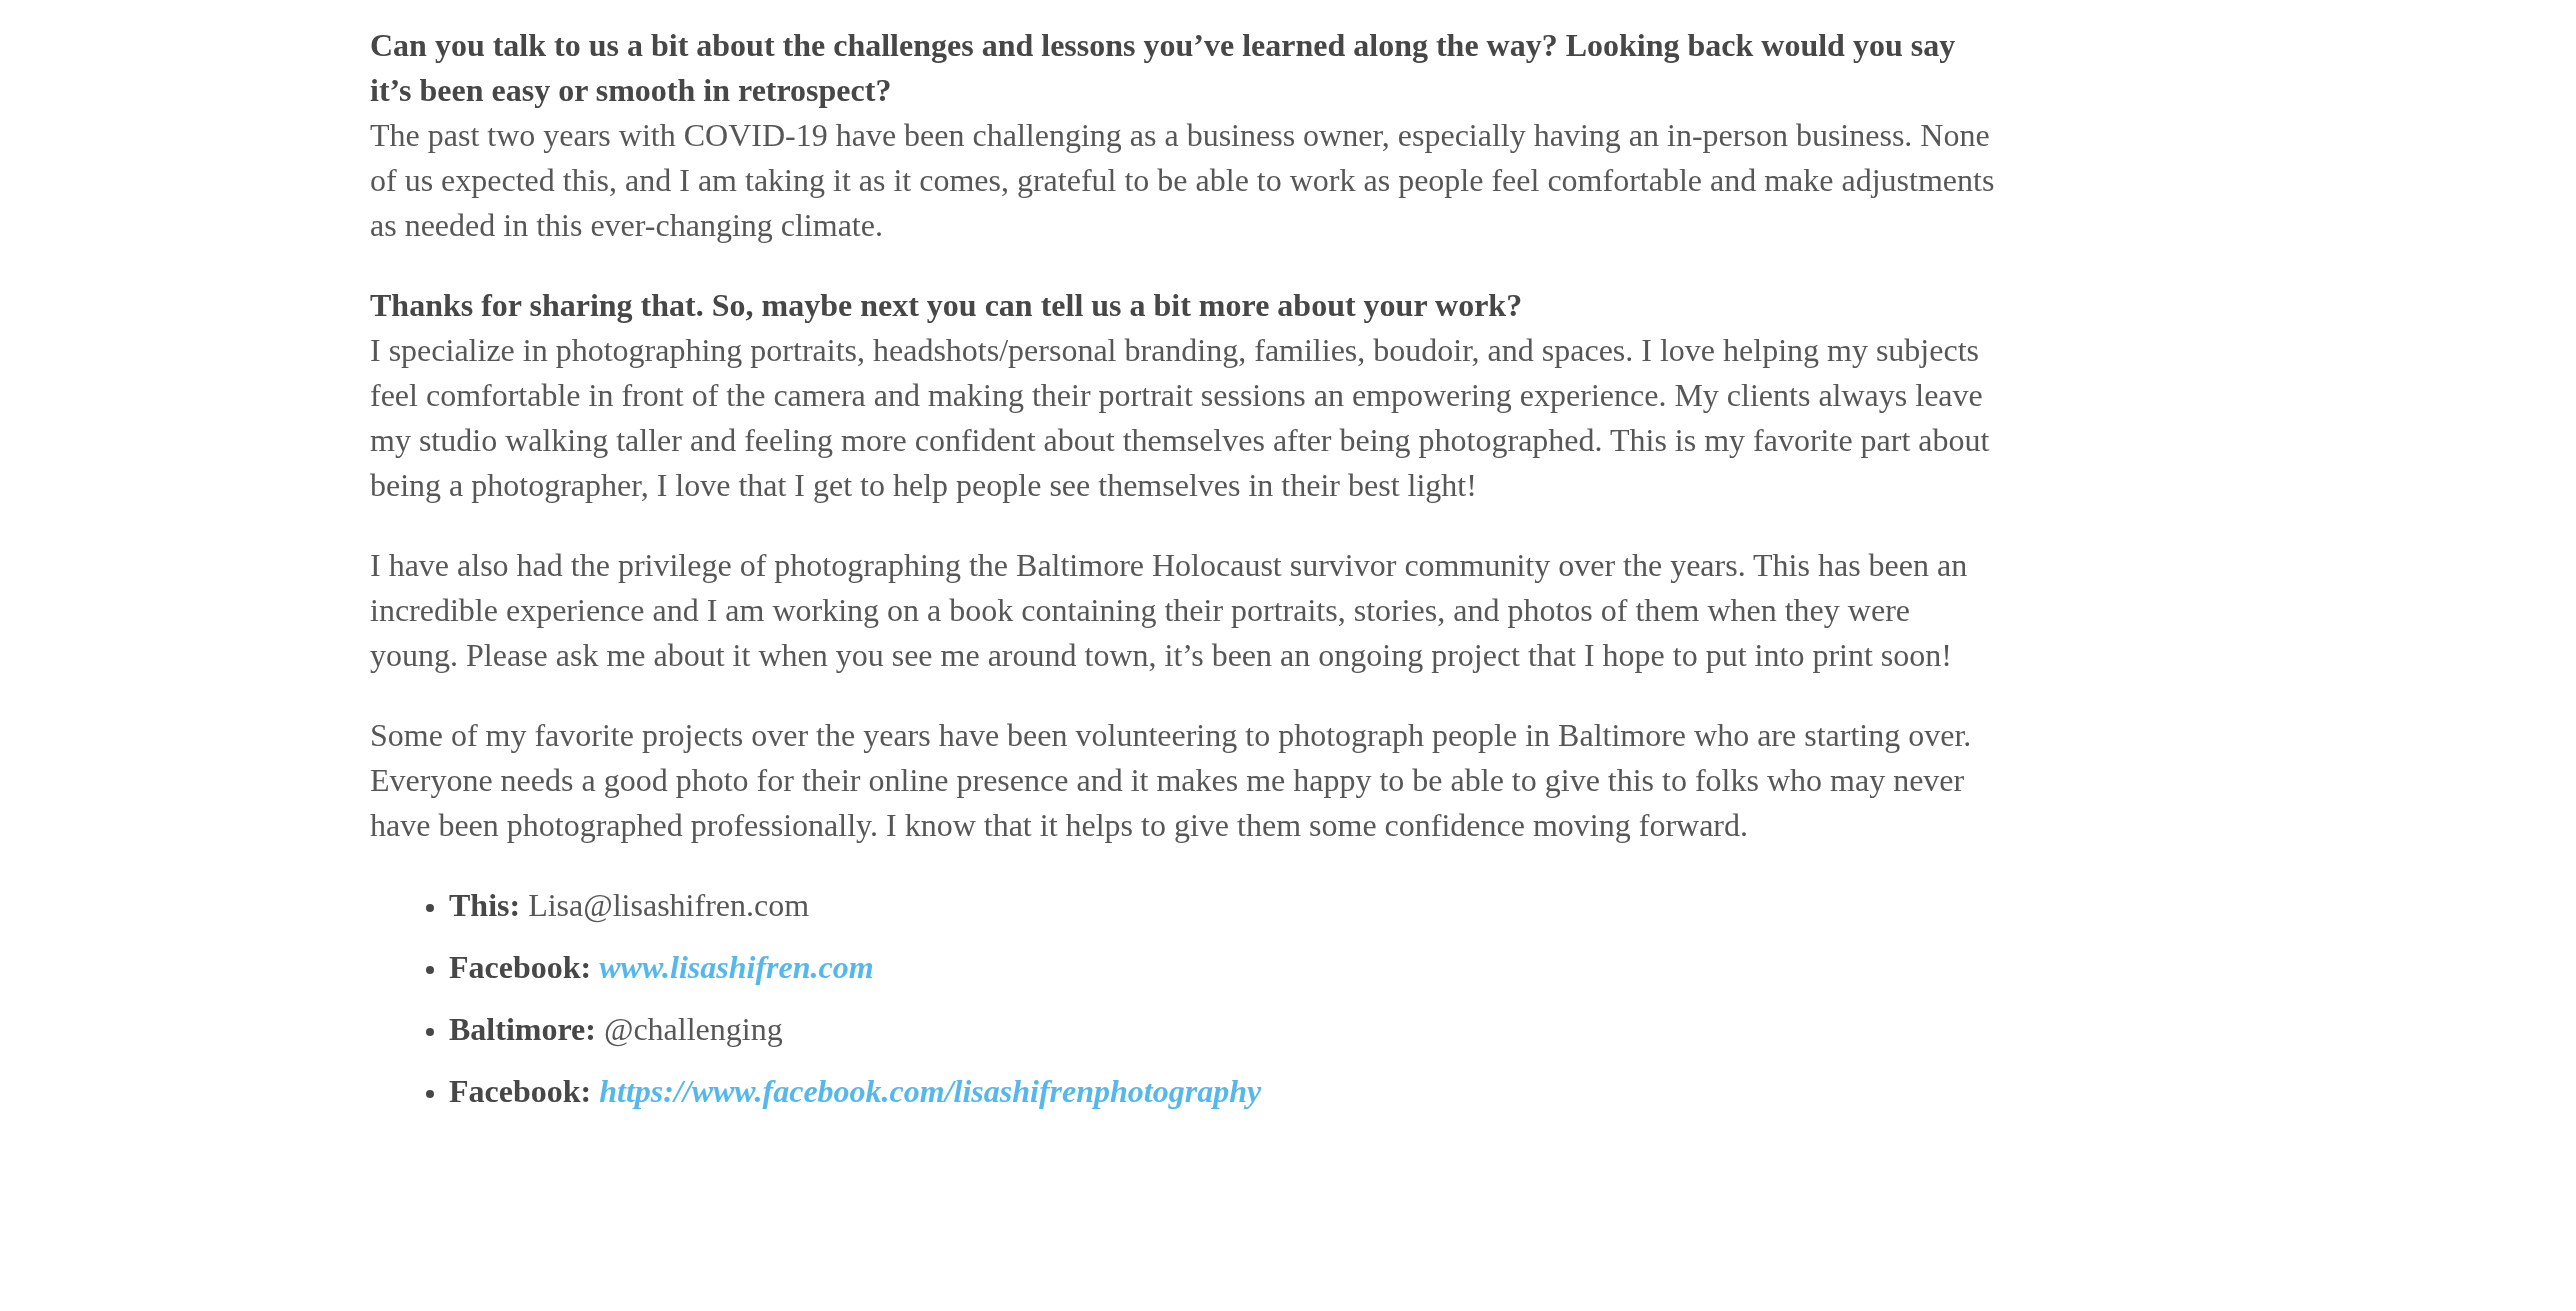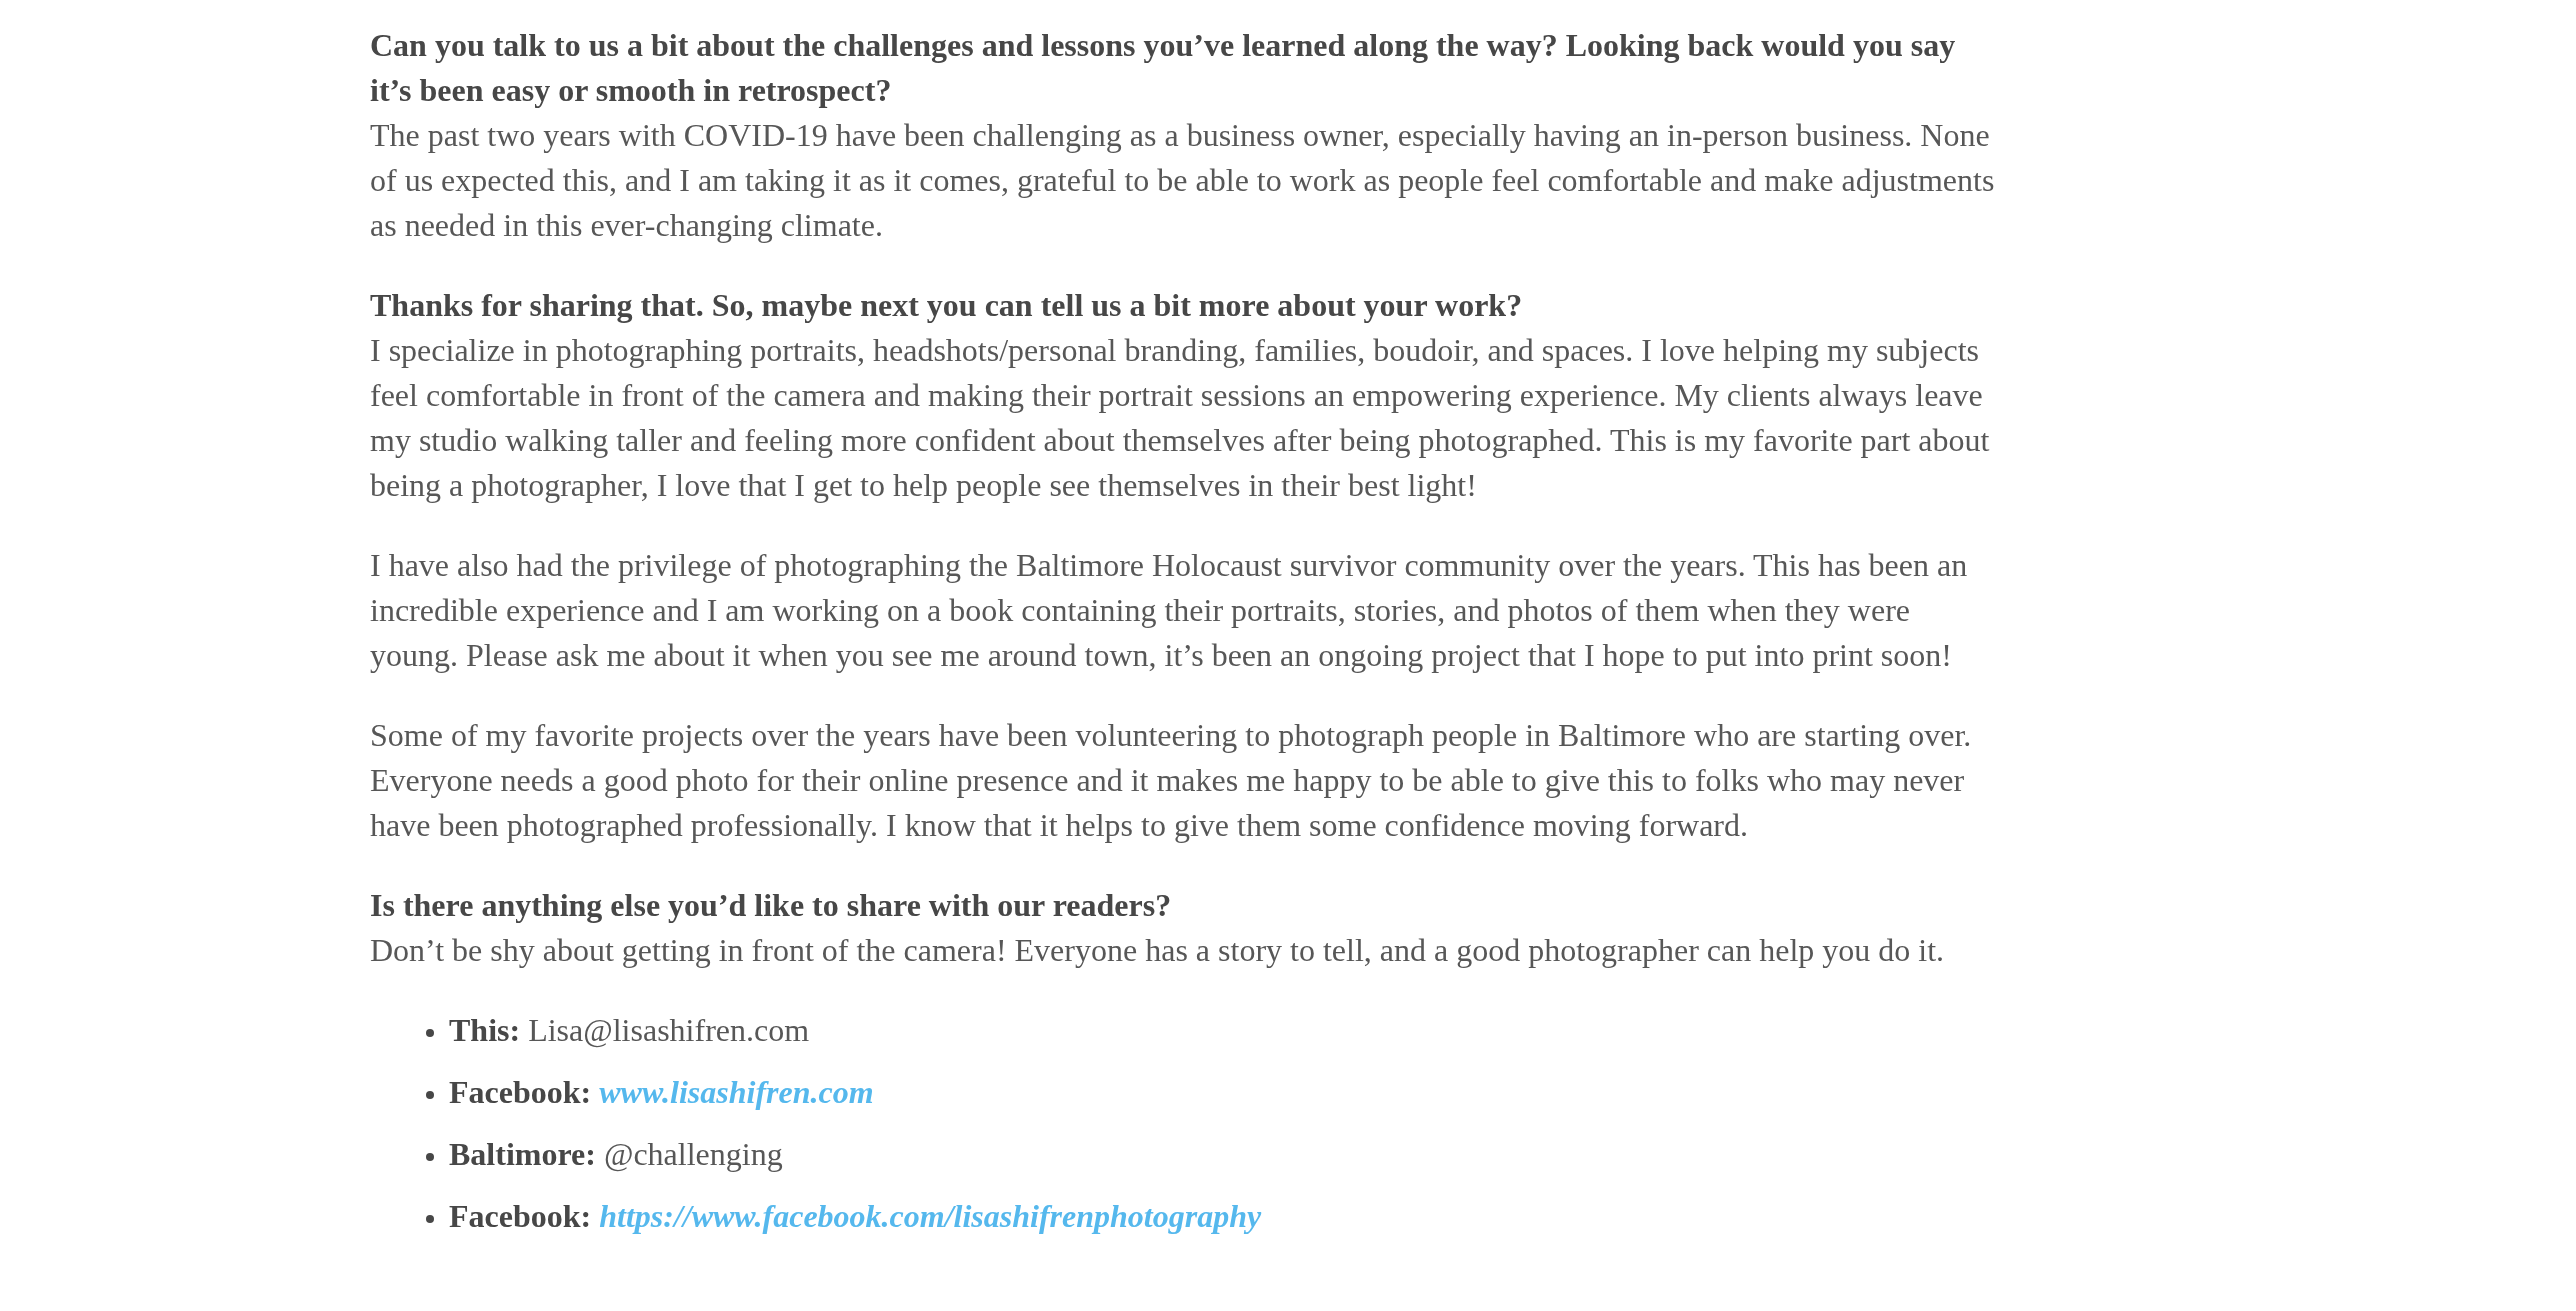--- a/index.html
+++ b/index.html
@@ -69,23 +69,20 @@
   </p>
 
   <p>
     <span>I have also had the privilege of photographing the Baltimore Holocaust survivor community over the years. This has been an incredible experience and I am working on a book containing their portraits, stories, and photos of them when they were young. Please ask me about it when you see me around town, it’s been an ongoing project that I hope to put into print soon!</span>
   </p>
 
   <p>
     <span>Some of my favorite projects over the years have been volunteering to photograph people in Baltimore who are starting over. Everyone needs a good photo for their online presence and it makes me happy to be able to give this to folks who may never have been photographed professionally. I know that it helps to give them some confidence moving forward.</span>
   </p>
 
-  <p>
-    <strong class="q">Is there anything else you’d like to share with our readers?</strong><span>Don’t be shy about getting in front of the camera! Everyone has a story to tell, and a good photographer can help you do it.</span>
-  </p>
 
 
   <ul class="contact-list">
     <li>
       <strong class="contact-label">This:</strong><span>Lisa@lisashifren.com</span>
     </li>
     <li>
       <strong class="contact-label">Facebook:</strong><a class="link">www.lisashifren.com</a>
     </li>
     <li>

